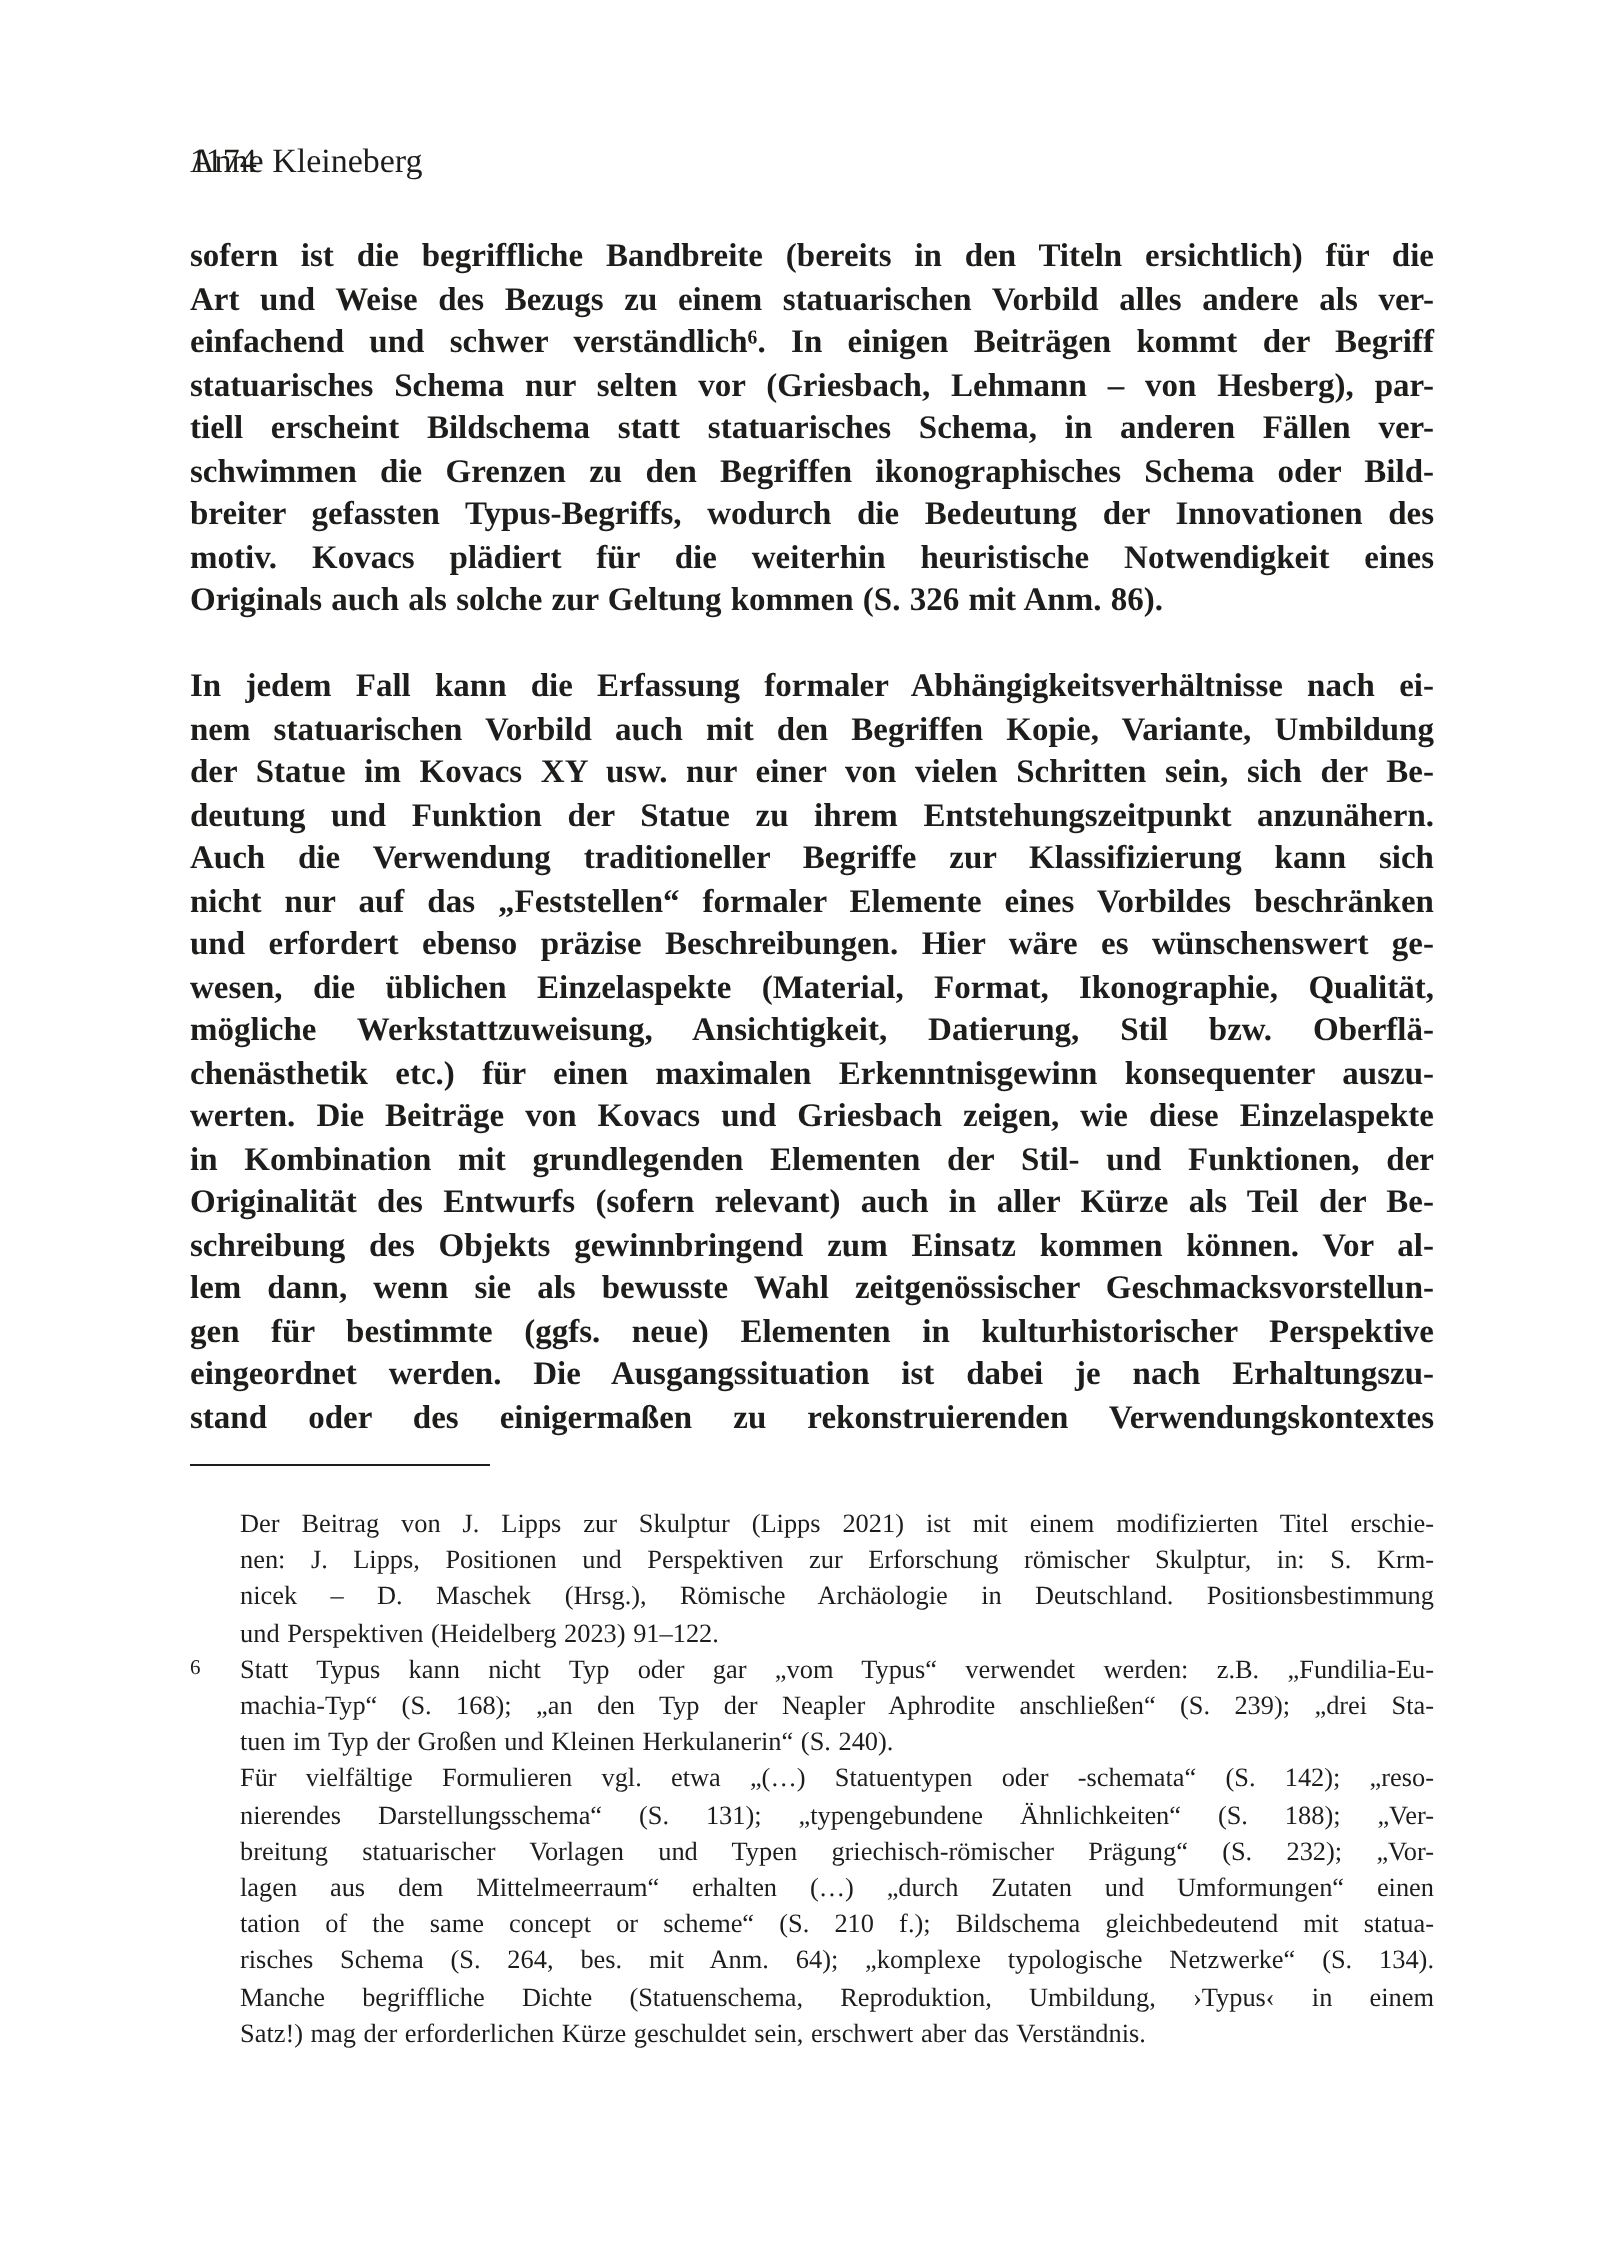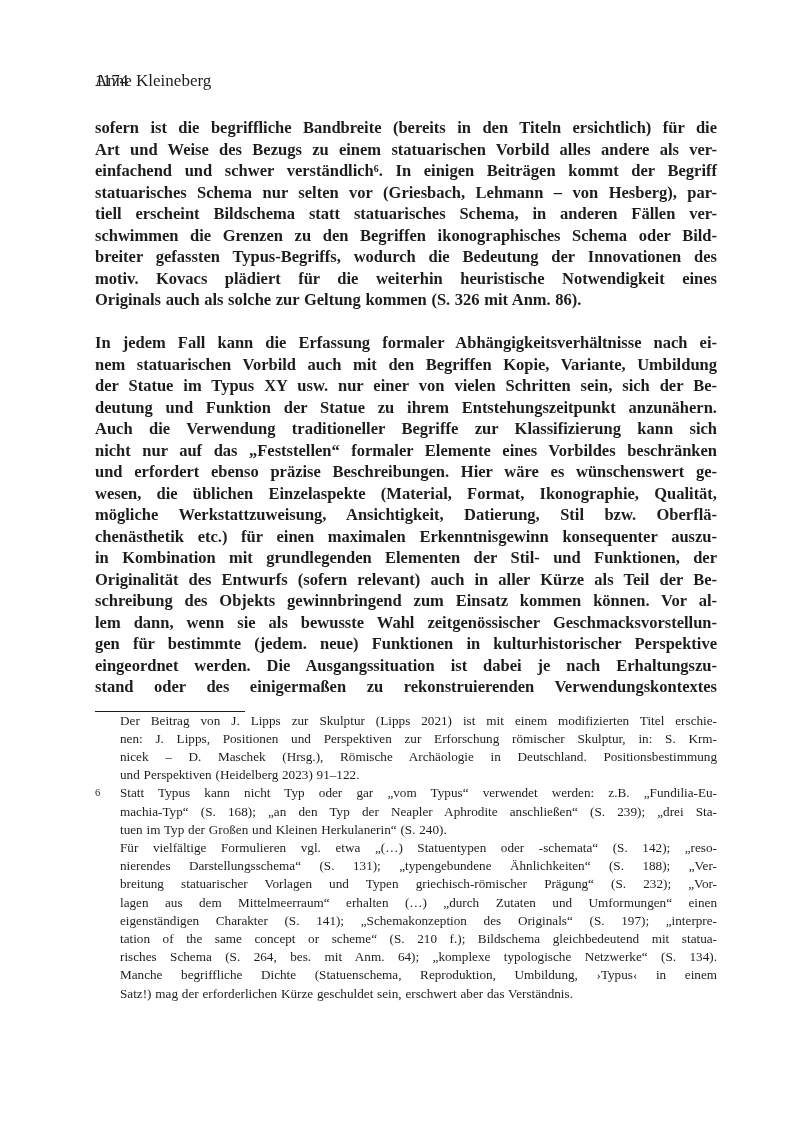--- a/index.html
+++ b/index.html
@@ -44,21 +44,21 @@
     word-spacing: 0.5px;
   }
   .jline.lastline { text-align-last: left; }
   .fnrule {
     margin-top: 13px;
     width: 150px;
     height: 0;
     border-top: 1.6px solid #1d1d1b;
   }
   .footnotes {
-    margin-top: 0;
+    margin-top: 20px;
     font-size: 13.2px;
     line-height: 18.2px;
   }
   .fnblock { display: flex; }
   .fnmark {
     flex: 0 0 25px;
     font-size: 10.5px;
     line-height: 16px;
     padding-top: 1px;
   }
@@ -82,33 +82,34 @@
         <div class="jline">statuarisches Schema nur selten vor (Griesbach, Lehmann – von Hesberg), par-</div>
         <div class="jline">tiell erscheint Bildschema statt statuarisches Schema, in anderen Fällen ver-</div>
         <div class="jline">schwimmen die Grenzen zu den Begriffen ikonographisches Schema oder Bild-</div>
         <div class="jline">breiter gefassten Typus-Begriffs, wodurch die Bedeutung der Innovationen des</div>
         <div class="jline">motiv. Kovacs plädiert für die weiterhin heuristische Notwendigkeit eines</div>
         <div class="jline lastline">Originals auch als solche zur Geltung kommen (S. 326 mit Anm. 86).</div>
       </div>
     <div class="para">
         <div class="jline">In jedem Fall kann die Erfassung formaler Abhängigkeitsverhältnisse nach ei-</div>
         <div class="jline">nem statuarischen Vorbild auch mit den Begriffen Kopie, Variante, Umbildung</div>
-        <div class="jline">der Statue im Typus XY usw. nur einer von vielen Schritten sein, sich der Be-</div>
+        <div class="jline">der Statue im Kovacs XY usw. nur einer von vielen Schritten sein, sich der Be-</div>
         <div class="jline">deutung und Funktion der Statue zu ihrem Entstehungszeitpunkt anzunähern.</div>
         <div class="jline">Auch die Verwendung traditioneller Begriffe zur Klassifizierung kann sich</div>
         <div class="jline">nicht nur auf das „Feststellen“ formaler Elemente eines Vorbildes beschränken</div>
         <div class="jline">und erfordert ebenso präzise Beschreibungen. Hier wäre es wünschenswert ge-</div>
         <div class="jline">wesen, die üblichen Einzelaspekte (Material, Format, Ikonographie, Qualität,</div>
         <div class="jline">mögliche Werkstattzuweisung, Ansichtigkeit, Datierung, Stil bzw. Oberflä-</div>
         <div class="jline">chenästhetik etc.) für einen maximalen Erkenntnisgewinn konsequenter auszu-</div>
+        <div class="jline">werten. Die Beiträge von Kovacs und Griesbach zeigen, wie diese Einzelaspekte</div>
         <div class="jline">in Kombination mit grundlegenden Elementen der Stil- und Funktionen, der</div>
         <div class="jline">Originalität des Entwurfs (sofern relevant) auch in aller Kürze als Teil der Be-</div>
         <div class="jline">schreibung des Objekts gewinnbringend zum Einsatz kommen können. Vor al-</div>
         <div class="jline">lem dann, wenn sie als bewusste Wahl zeitgenössischer Geschmacksvorstellun-</div>
-        <div class="jline">gen für bestimmte (jedem. neue) Funktionen in kulturhistorischer Perspektive</div>
+        <div class="jline">gen für bestimmte (ggfs. neue) Elementen in kulturhistorischer Perspektive</div>
         <div class="jline">eingeordnet werden. Die Ausgangssituation ist dabei je nach Erhaltungszu-</div>
         <div class="jline">stand oder des einigermaßen zu rekonstruierenden Verwendungskontextes</div>
       </div>
   </div>
 
   <div class="fnrule"></div>
 
   <div class="footnotes">
     <div class="fnblock">
       <span class="fnmark"></span>
@@ -127,21 +128,20 @@
           <div class="jline lastline">tuen im Typ der Großen und Kleinen Herkulanerin“ (S. 240).</div>
         </div>
     </div>
     <div class="fnblock">
       <span class="fnmark"></span>
       <div class="fntext">
           <div class="jline">Für vielfältige Formulieren vgl. etwa „(…) Statuentypen oder -schemata“ (S. 142); „reso-</div>
           <div class="jline">nierendes Darstellungsschema“ (S. 131); „typengebundene Ähnlichkeiten“ (S. 188); „Ver-</div>
           <div class="jline">breitung statuarischer Vorlagen und Typen griechisch-römischer Prägung“ (S. 232); „Vor-</div>
           <div class="jline">lagen aus dem Mittelmeerraum“ erhalten (…) „durch Zutaten und Umformungen“ einen</div>
-          <div class="jline">eigenständigen Charakter (S. 141); „Schemakonzeption des Originals“ (S. 197); „interpre-</div>
           <div class="jline">tation of the same concept or scheme“ (S. 210 f.); Bildschema gleichbedeutend mit statua-</div>
           <div class="jline">risches Schema (S. 264, bes. mit Anm. 64); „komplexe typologische Netzwerke“ (S. 134).</div>
           <div class="jline">Manche begriffliche Dichte (Statuenschema, Reproduktion, Umbildung, ›Typus‹ in einem</div>
           <div class="jline lastline">Satz!) mag der erforderlichen Kürze geschuldet sein, erschwert aber das Verständnis.</div>
         </div>
     </div>
   </div>
 
 </div>
 

